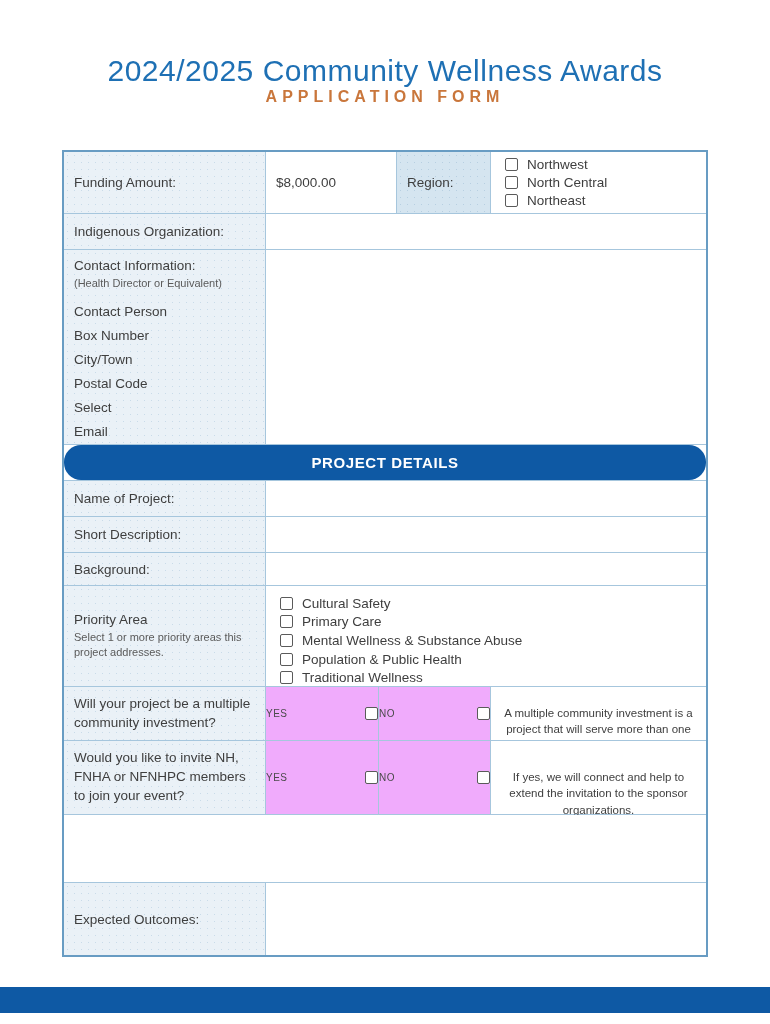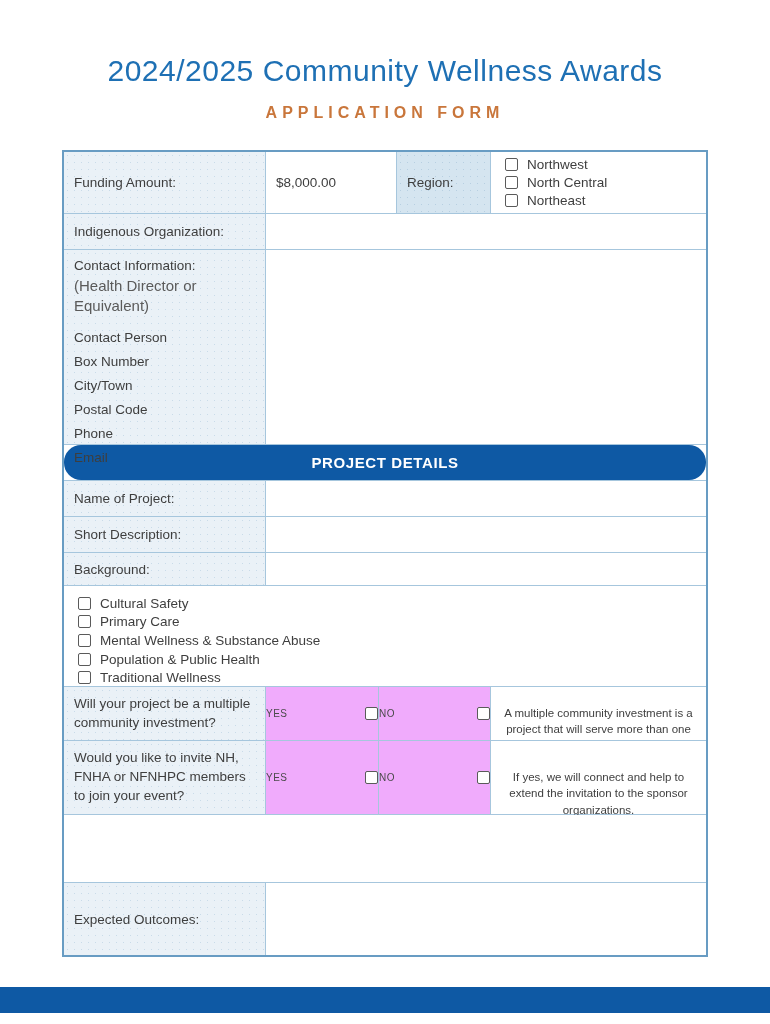--- a/index.html
+++ b/index.html
@@ -2,21 +2,21 @@
 <html><head>
 <meta charset="utf-8">
 <style>
   * { margin:0; padding:0; box-sizing:border-box; }
   html,body { background:#ffffff; }
   body { font-family:"Liberation Sans", sans-serif; color:#3e3e3e; }
   .page { position:relative; width:770px; height:1024px; background:#fff; overflow:hidden; }
 
   .title { margin:54px 30px 0; text-align:center; color:#1e70b4; font-size:30px;
            font-weight:400; letter-spacing:0.5px; }
-  .subtitle { margin-top:16px; text-align:center; color:#c9763b; font-size:16px;
+  .subtitle { margin-top:0; text-align:center; color:#c9763b; font-size:16px;
               font-weight:700; letter-spacing:5px; }
 
   .form-table { position:absolute; left:62px; top:150px; width:646px;
                 border:2px solid #689cc3; background:#fff; }
   .row { display:flex; border-bottom:1px solid #a6c6dd; }
   .row:last-child { border-bottom:none; }
   .cell { border-right:1px solid #a6c6dd; position:relative; }
   .cell:last-child { border-right:none; }
 
   .label-cell { width:202px; flex:0 0 202px; background:#eaf1f7;
@@ -38,21 +38,21 @@
   .cb { display:inline-block; width:13px; height:13px; border:1.5px solid #5a5a5a;
         border-radius:2px; background:#fff; flex:0 0 13px; }
   .opt { display:flex; align-items:center; gap:9px; }
   .opt-label { font-size:13.5px; color:#3e3e3e; }
   .region-opts { padding:4px 6px 4px 14px; display:flex; flex-direction:column;
                  justify-content:center; }
   .region-opts .opt { height:20px; }
   .priority-opts { padding:8px 6px 4px 14px; }
   .priority-opts .opt { height:18.6px; }
 
-  .sub-note { font-size:15px; color:#5a5a5a; margin-top:3px; line-height:1.35; }
+  .sub-note { font-size:11px; color:#5a5a5a; margin-top:3px; line-height:1.35; }
   .contact-head { font-size:13.5px; }
   .contact-lines { margin-top:13px; }
   .contact-line { font-size:13.5px; height:24px; }
 
   .section-bar { height:35px; background:#0e59a4; color:#ffffff; display:flex;
                  align-items:center; justify-content:center; font-size:15px;
                  font-weight:700; letter-spacing:0.6px; }
 
   .yn-cell { width:113px; flex:0 0 113px; display:flex; align-items:center;
              justify-content:space-between; gap:9px; font-size:10px; letter-spacing:0.5px;
@@ -110,21 +110,21 @@
 
     <div class="row h195">
       <div class="cell label-cell">
         <div class="contact-head">Contact Information:</div>
         <div class="sub-note">(Health Director or Equivalent)</div>
         <div class="contact-lines">
             <div class="contact-line">Contact Person</div>
             <div class="contact-line">Box Number</div>
             <div class="contact-line">City/Town</div>
             <div class="contact-line">Postal Code</div>
-            <div class="contact-line">Phone</div>
+            <div class="contact-line">Select</div>
             <div class="contact-line">Email</div>
           </div>
       </div>
       <div class="cell value-cell"></div>
     </div>
 
     <div class="row">
       <div class="section-bar" style="flex:1;border-radius:17px;">PROJECT DETAILS</div>
     </div>
 
@@ -143,20 +143,24 @@
     </div>
 
     <div class="row h33">
       <div class="cell label-cell v-center">
         <span>Background:</span>
       </div>
       <div class="cell value-cell"></div>
     </div>
 
     <div class="row h101">
+      <div class="cell label-cell v-center">
+        <div>Priority Area</div>
+        <div class="sub-note">Select 1 or more priority areas this project addresses.</div>
+      </div>
       <div class="cell priority-opts" style="flex:1;">
           <div class="opt">
           <span class="cb"></span>
           <span class="opt-label">Cultural Safety</span>
         </div>
           <div class="opt">
           <span class="cb"></span>
           <span class="opt-label">Primary Care</span>
         </div>
           <div class="opt">

